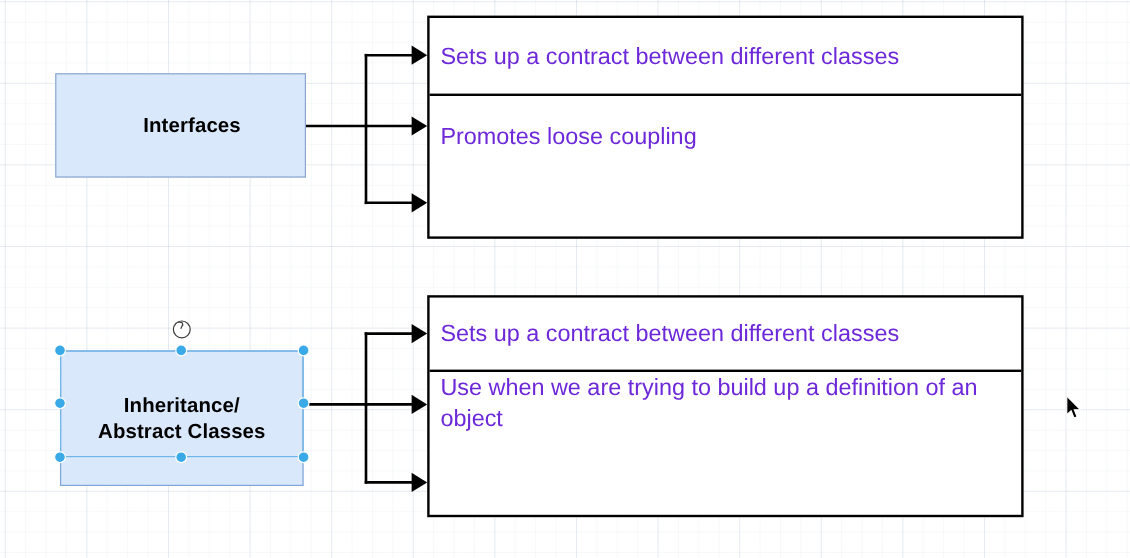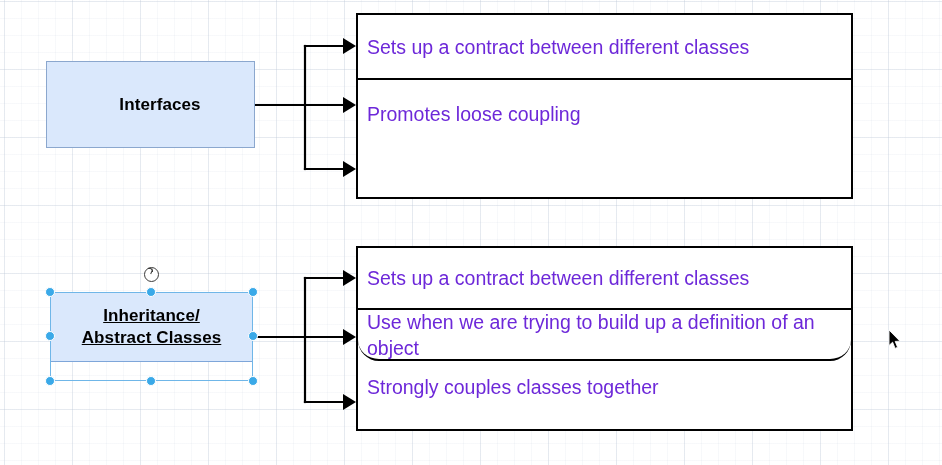--- a/index.html
+++ b/index.html
@@ -45,24 +45,23 @@
     width: 209px;
     height: 87px;
     background: #dae8fc;
     border: 1px solid #8ba7ce;
     padding-left: 19px;
   }
   #shape-inheritance {
     left: 50px;
     top: 292px;
     width: 203px;
-    height: 70px;
+    height: 113px;
     background: #dae8fc;
     border: 1px solid #7ea6d9;
-    text-decoration: underline;
   }
   .shape-label { display: block; white-space: pre-line; }
 
   
   .sel-outline {
     position: absolute;
     left: 50px;
     top: 292px;
     width: 203px;
     height: 89px;
@@ -226,23 +225,20 @@
 Abstract Classes</span>
   </div>
 
   <div class="detail-table" id="table-inheritance">
     <div class="detail-row">
       <span class="rowtext">Sets up a contract between different classes</span>
     </div>
     <div class="detail-row">
       <span class="rowtext">Use when we are trying to build up a definition of an object</span>
     </div>
-    <div class="detail-row">
-      <span class="rowtext">Strongly couples classes together</span>
-    </div>
   </div>
 
   <div class="sel-outline"></div>
 
   <div class="rotate-handle"></div>
 
   <div class="handle" style="left:50px;  top:292px;"></div>
   <div class="handle" style="left:151px; top:292px;"></div>
   <div class="handle" style="left:253px; top:292px;"></div>
   <div class="handle" style="left:50px;  top:336px;"></div>

